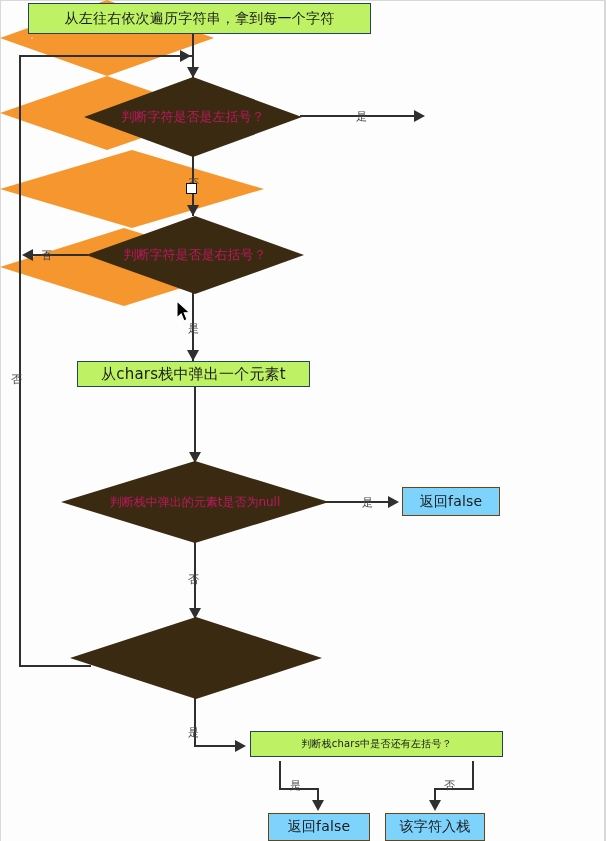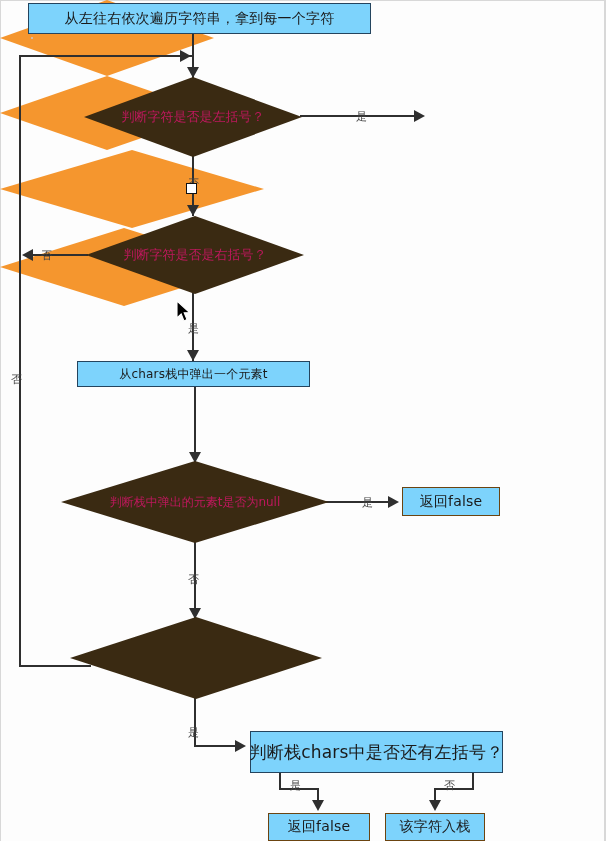--- a/index.html
+++ b/index.html
@@ -33,21 +33,21 @@
     color: #1a1a1a;
     letter-spacing: 0.2px;
     white-space: nowrap;
     z-index: 4;
   }
 
   .rect {
     border: 1.5px solid #2b2b2b;
   }
   .rect.blue {
-    background: #7dd3fc;
+    background: #bef264;
     border-color: #24445e;
     text-align: right;
   }
   .rect.orange {
     background: #7dd3fc;
     border-color: #6b4411;
   }
 
   
   .diamond {
@@ -201,38 +201,38 @@
     <span>判断字符是否是左括号？</span>
   </div>
 
 
   <div class="diamond-border" style="left:86px;top:216px;width:218px;height:78px;"></div>
   <div class="diamond" style="left:88px;top:218px;width:214px;height:74px;"></div>
   <div class="diamond-label" style="left:88px;top:218px;width:214px;height:74px;font-size:13px;">
     <span>判断字符是否是右括号？</span>
   </div>
 
-  <div class="node rect blue" style="left:77px;top:361px;width:233px;height:26px;font-size:12px;">
+  <div class="node rect blue" style="left:77px;top:361px;width:233px;height:26px;font-size:15px;">
     <span>从chars栈中弹出一个元素t</span>
   </div>
 
   <div class="diamond-border" style="left:61px;top:461px;width:268px;height:82px;"></div>
   <div class="diamond" style="left:63px;top:463px;width:264px;height:78px;"></div>
   <div class="diamond-label" style="left:63px;top:463px;width:264px;height:78px;font-size:12px;">
     <span>判断栈中弹出的元素t是否为null</span>
   </div>
 
   <div class="node rect orange" style="left:402px;top:487px;width:98px;height:29px;font-size:14px;">
     <span>返回false</span>
   </div>
 
   <div class="diamond-border" style="left:70px;top:617px;width:252px;height:82px;"></div>
   <div class="diamond" style="left:72px;top:619px;width:248px;height:78px;"></div>
 
-  <div class="node rect blue" style="left:250px;top:731px;width:253px;height:42px;font-size:17px;">
+  <div class="node rect blue" style="left:250px;top:731px;width:253px;height:26px;font-size:10px;">
     <span>判断栈chars中是否还有左括号？</span>
   </div>
 
   <div class="node rect orange" style="left:268px;top:813px;width:102px;height:28px;font-size:14px;">
     <span>返回false</span>
   </div>
 
   <div class="node rect orange" style="left:385px;top:813px;width:100px;height:28px;font-size:14px;">
     <span>该字符入栈</span>
   </div>

